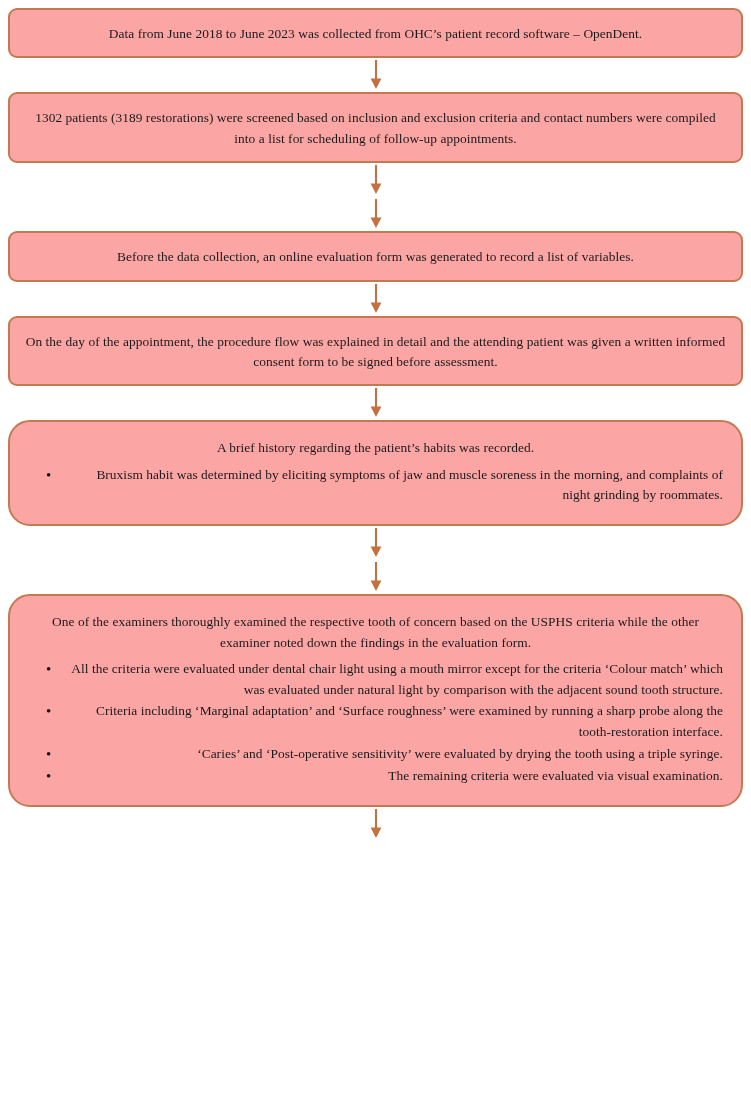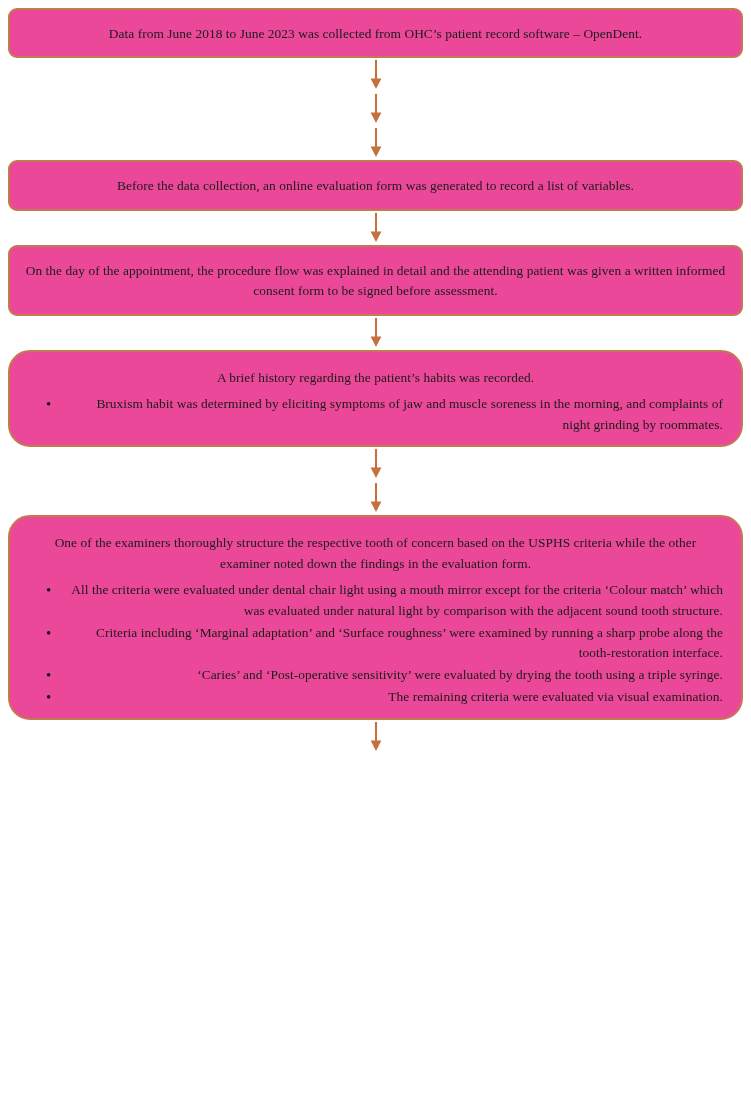--- a/index.html
+++ b/index.html
@@ -20,31 +20,31 @@
     box-sizing: border-box;
     padding: 8px 8px 0 8px;
     display: flex;
     flex-direction: column;
     align-items: stretch;
   }
   .node {
     box-sizing: border-box;
     border: 2px solid #c47a50;
     border-radius: 9px;
-    background: #ec4899;
+    background: #fca5a5;
     width: 100%;
     padding: 10px 14px;
     text-align: center;
     font-size: 13.4px;
     line-height: 1.52;
     letter-spacing: 0.05px;
   }
   .node.tall {
     border-radius: 22px;
-    padding: 12px 18px 8px 18px;
+    padding: 12px 18px 16px 18px;
   }
   .node .headline {
     text-align: center;
     margin: 4px 0 2px 0;
   }
   .node .bullets {
     list-style: none;
     margin: 6px 0 2px 0;
     padding: 0;
     text-align: left;
@@ -79,20 +79,23 @@
 
 <div id="flowchart">
     <div class="node" id="node-1">
       <div class="headline">Data from June 2018 to June 2023 was collected from OHC’s patient record software – OpenDent.</div>
     </div>
     <div class="connector">
       <svg width="22" height="34" viewBox="0 0 22 34" aria-hidden="true">
         <line x1="11" y1="2" x2="11" y2="22" stroke="#c4703f" stroke-width="2.1"></line>
         <polygon points="11,31 5.6,20.5 16.4,20.5" fill="#c4703f"></polygon>
       </svg>
+    </div>
+    <div class="node" id="node-2">
+      <div class="headline">1302 patients (3189 restorations) were screened based on inclusion and exclusion criteria and contact numbers were compiled into a list for scheduling of follow-up appointments.</div>
     </div>
     <div class="connector">
       <svg width="22" height="34" viewBox="0 0 22 34" aria-hidden="true">
         <line x1="11" y1="2" x2="11" y2="22" stroke="#c4703f" stroke-width="2.1"></line>
         <polygon points="11,31 5.6,20.5 16.4,20.5" fill="#c4703f"></polygon>
       </svg>
     </div>
     <div class="connector">
       <svg width="22" height="34" viewBox="0 0 22 34" aria-hidden="true">
         <line x1="11" y1="2" x2="11" y2="22" stroke="#c4703f" stroke-width="2.1"></line>
@@ -129,21 +132,21 @@
         <polygon points="11,31 5.6,20.5 16.4,20.5" fill="#c4703f"></polygon>
       </svg>
     </div>
     <div class="connector">
       <svg width="22" height="34" viewBox="0 0 22 34" aria-hidden="true">
         <line x1="11" y1="2" x2="11" y2="22" stroke="#c4703f" stroke-width="2.1"></line>
         <polygon points="11,31 5.6,20.5 16.4,20.5" fill="#c4703f"></polygon>
       </svg>
     </div>
     <div class="node tall" id="node-8">
-      <div class="headline">One of the examiners thoroughly structure the respective tooth of concern based on the USPHS criteria while the other examiner noted down the findings in the evaluation form.</div>
+      <div class="headline">One of the examiners thoroughly examined the respective tooth of concern based on the USPHS criteria while the other examiner noted down the findings in the evaluation form.</div>
       <ul class="bullets">
         <li>All the criteria were evaluated under dental chair light using a mouth mirror except for the criteria ‘Colour match’ which was evaluated under natural light by comparison with the adjacent sound tooth structure.</li>
         <li>Criteria including ‘Marginal adaptation’ and ‘Surface roughness’ were examined by running a sharp probe along the tooth-restoration interface.</li>
         <li>‘Caries’ and ‘Post-operative sensitivity’ were evaluated by drying the tooth using a triple syringe.</li>
         <li>The remaining criteria were evaluated via visual examination.</li>
       </ul>
     </div>
     <div class="connector">
       <svg width="22" height="34" viewBox="0 0 22 34" aria-hidden="true">
         <line x1="11" y1="2" x2="11" y2="22" stroke="#c4703f" stroke-width="2.1"></line>

